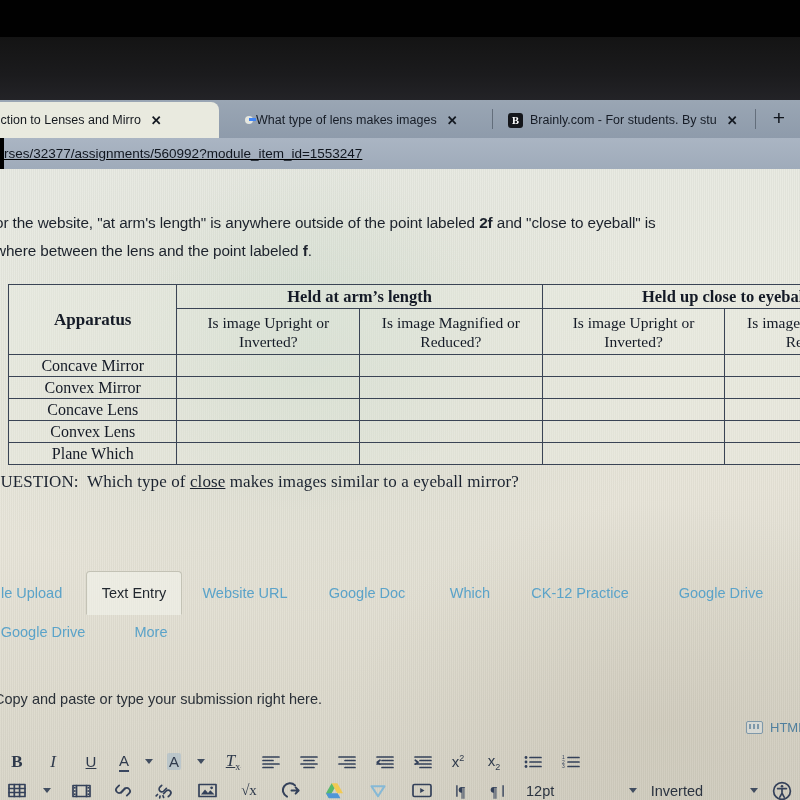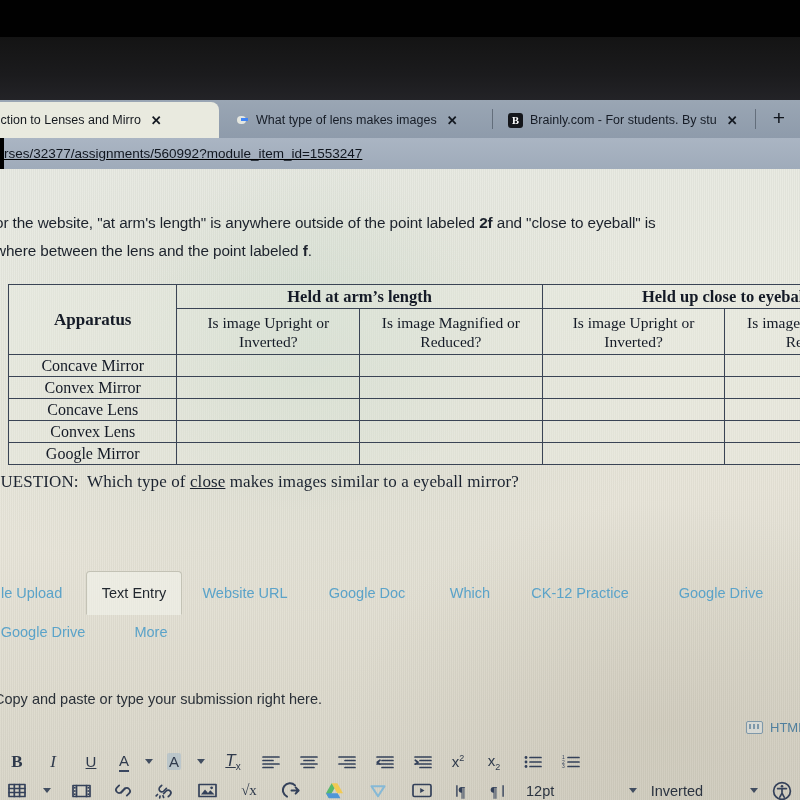--- a/index.html
+++ b/index.html
@@ -39,21 +39,21 @@
     position: absolute; top: 2px; height: 36px;
     display: flex; align-items: center; gap: 7px;
     padding: 0 8px;
     border-radius: 8px 8px 0 0;
     font-size: 12.5px;
     color: #1d2430;
     white-space: nowrap;
     overflow: hidden;
   }
   .tab.active { background: #e9eadf; color: #15191f; }
-  .tab.inactive { background: transparent; color: #161c26; }
+  .tab.inactive { background: transparent; color: #161c26; text-align: center; }
 
   .tab .favicon { width: 15px; height: 15px; flex: 0 0 15px; position: relative; }
   .tab .tab-title { overflow: hidden; text-overflow: clip; }
   .tab .tab-close { font-size: 13px; font-weight: bold; color: #131820; margin-left: 3px; }
 
   .tab-sep {
     position: absolute; top: 9px; width: 1px; height: 20px;
     background: rgba(40,48,60,.45);
   }
   .newtab {
@@ -311,21 +311,21 @@
             <td class="blank"></td>
           </tr>
           <tr>
             <td class="row-label">Convex Lens</td>
             <td class="blank"></td>
             <td class="blank"></td>
             <td class="blank"></td>
             <td class="blank"></td>
           </tr>
           <tr>
-            <td class="row-label">Google Mirror</td>
+            <td class="row-label">Plane Which</td>
             <td class="blank"></td>
             <td class="blank"></td>
             <td class="blank"></td>
             <td class="blank"></td>
           </tr>
         </tbody>
           </table>
       </div>
 
       <div class="question">
@@ -391,21 +391,21 @@
           <div class="tb-btn" style="width:22px;">
               <span class="caret"></span>
             </div>
           <div class="tb-btn" style="width:28px;">
             <span class="hl-a" style="font-size:15px;">A</span>
           </div>
           <div class="tb-btn" style="width:26px;">
               <span class="caret"></span>
             </div>
           <div class="tb-btn" style="width:38px;">
-            <span style="font-family:Liberation Sans, sans-serif;font-style:italic;font-size:17px;text-decoration:underline;">T<sub style="font-style:normal;font-size:10px;">x</sub></span>
+            <span style="font-family:Liberation Serif, serif;font-style:italic;font-size:17px;text-decoration:underline;">T<sub style="font-style:normal;font-size:10px;">x</sub></span>
           </div>
 
           <div class="tb-btn" style="width:38px;">
             <svg width="18" height="14" viewBox="0 0 18 14">
                 <g class="stk">
                   <path d="M1 2h16M1 5.5h10M1 9h16M1 12.5h10"></path>
                 </g>
               </svg>
           </div>
           <div class="tb-btn" style="width:38px;">

